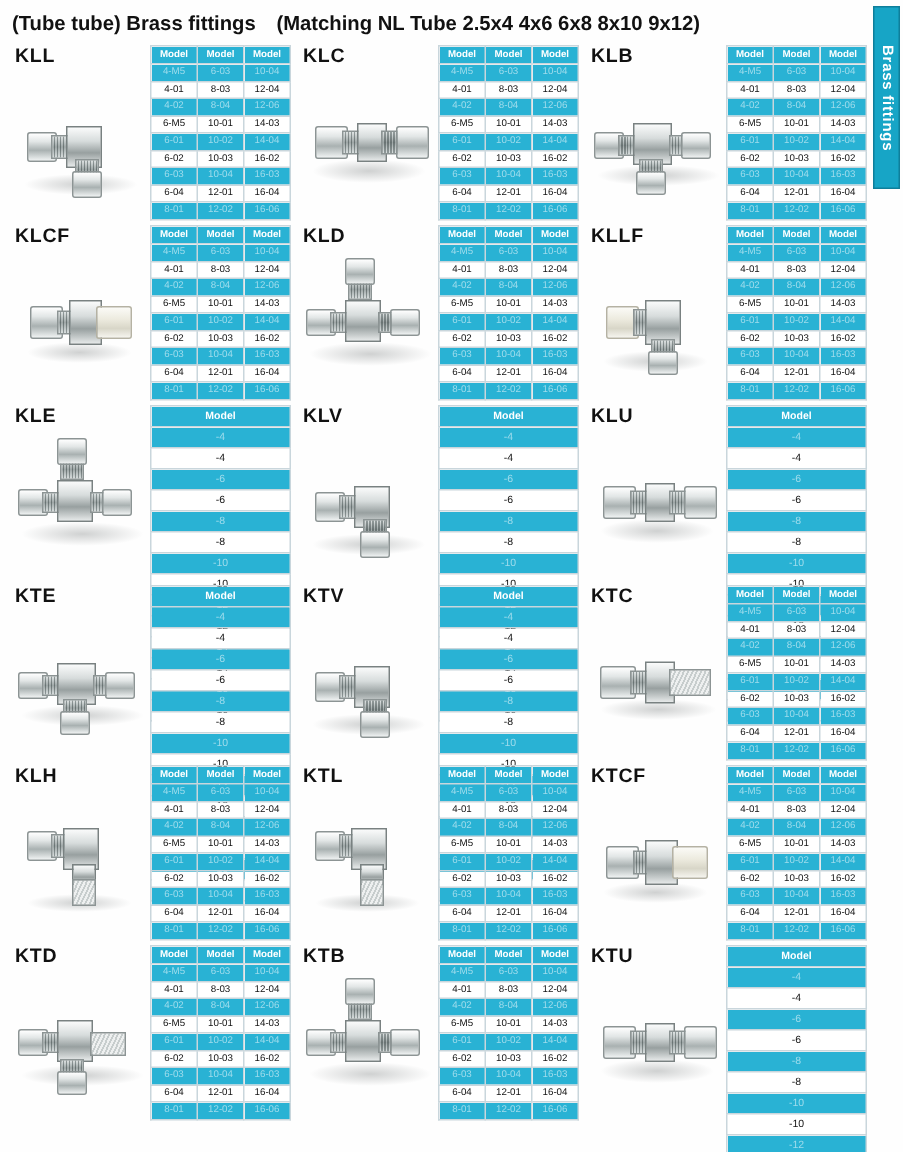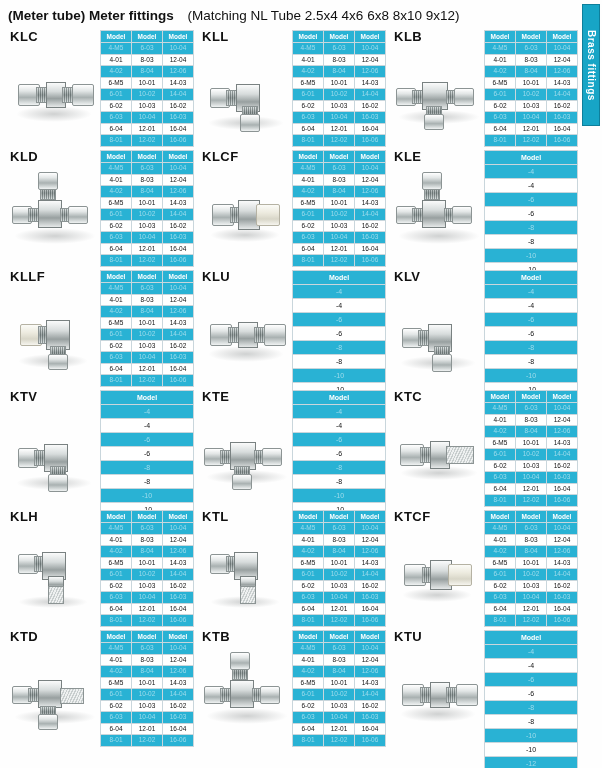--- a/index.html
+++ b/index.html
@@ -19,21 +19,21 @@
   }
   .header{
     font-size:13.5px;
     font-weight:bold;
     letter-spacing:0px;
     white-space:nowrap;
     padding-left:2px;
     padding-top:4px;
     padding-bottom:3px;
   }
-  .header .sub{font-weight:normal;}
+  .header .sub{font-weight:bold;}
   
   .side-tab{
     position:absolute;
     right:2px;top:4px;
     width:16px;height:120px;
     background:#17a5c6;
     color:#fff;
     font-size:10px;
     font-weight:bold;
     display:flex;align-items:center;justify-content:center;
@@ -146,110 +146,110 @@
     position:absolute;
     background:radial-gradient(ellipse at center,rgba(120,125,125,0.35) 0%,rgba(255,255,255,0) 70%);
   }
 </style>
 </head>
 <body>
 
 <div class="page">
 
   <div class="header">
-    <span>(Meter tube) Meter fittings</span>
+    <span>(Tube tube) Brass fittings</span>
     <span class="sub" style="padding-left:10px;">(Matching NL Tube  2.5x4  4x6  6x8  8x10  9x12)</span>
   </div>
 
   <div class="side-tab">
     <span>Brass fittings</span>
   </div>
 
   <div class="grid" id="grid">
       <div class="cell">
+        <div class="cell-title">KLL</div>
+        <div class="cell-body">
+          <div class="pic">
+            <div class="shadow" style="left:8px;top:72px;width:76px;height:14px;"></div>
+            <div class="fit cap" style="left:10px;top:44px;width:18px;height:18px;"></div>
+            <div class="fit knurl" style="left:26px;top:46px;width:12px;height:14px;"></div>
+            <div class="fit hex" style="left:36px;top:40px;width:22px;height:26px;"></div>
+            <div class="fit knurl" style="left:42px;top:62px;width:14px;height:12px;"></div>
+            <div class="fit cap" style="left:40px;top:70px;width:18px;height:16px;"></div>
+          </div>
+          <div style="flex: 1 1 0%; display: flex; justify-content: flex-end;">
+            <table class="tbl triple">
+              <thead>
+                <tr>
+                  <th>Model</th>
+                  <th>Model</th>
+                  <th>Model</th>
+                </tr>
+              </thead>
+              <tbody>
+                <tr class="band">
+                  <td>4-M5</td>
+                  <td>6-03</td>
+                  <td>10-04</td>
+                </tr>
+                <tr class="white">
+                  <td>4-01</td>
+                  <td>8-03</td>
+                  <td>12-04</td>
+                </tr>
+                <tr class="band">
+                  <td>4-02</td>
+                  <td>8-04</td>
+                  <td>12-06</td>
+                </tr>
+                <tr class="white">
+                  <td>6-M5</td>
+                  <td>10-01</td>
+                  <td>14-03</td>
+                </tr>
+                <tr class="band">
+                  <td>6-01</td>
+                  <td>10-02</td>
+                  <td>14-04</td>
+                </tr>
+                <tr class="white">
+                  <td>6-02</td>
+                  <td>10-03</td>
+                  <td>16-02</td>
+                </tr>
+                <tr class="band">
+                  <td>6-03</td>
+                  <td>10-04</td>
+                  <td>16-03</td>
+                </tr>
+                <tr class="white">
+                  <td>6-04</td>
+                  <td>12-01</td>
+                  <td>16-04</td>
+                </tr>
+                <tr class="band">
+                  <td>8-01</td>
+                  <td>12-02</td>
+                  <td>16-06</td>
+                </tr>
+              </tbody>
+            </table>
+          </div>
+        </div>
+      </div>
+      <div class="cell">
         <div class="cell-title">KLC</div>
         <div class="cell-body">
           <div class="pic">
             <div class="shadow" style="left:8px;top:62px;width:76px;height:16px;"></div>
             <div class="fit cap" style="left:10px;top:40px;width:20px;height:20px;"></div>
             <div class="fit knurl" style="left:28px;top:43px;width:12px;height:14px;"></div>
             <div class="fit hex" style="left:38px;top:38px;width:18px;height:24px;"></div>
             <div class="fit knurl" style="left:54px;top:43px;width:12px;height:14px;"></div>
             <div class="fit cap" style="left:64px;top:40px;width:20px;height:20px;"></div>
-          </div>
-          <div style="flex: 1 1 0%; display: flex; justify-content: flex-end;">
-            <table class="tbl triple">
-              <thead>
-                <tr>
-                  <th>Model</th>
-                  <th>Model</th>
-                  <th>Model</th>
-                </tr>
-              </thead>
-              <tbody>
-                <tr class="band">
-                  <td>4-M5</td>
-                  <td>6-03</td>
-                  <td>10-04</td>
-                </tr>
-                <tr class="white">
-                  <td>4-01</td>
-                  <td>8-03</td>
-                  <td>12-04</td>
-                </tr>
-                <tr class="band">
-                  <td>4-02</td>
-                  <td>8-04</td>
-                  <td>12-06</td>
-                </tr>
-                <tr class="white">
-                  <td>6-M5</td>
-                  <td>10-01</td>
-                  <td>14-03</td>
-                </tr>
-                <tr class="band">
-                  <td>6-01</td>
-                  <td>10-02</td>
-                  <td>14-04</td>
-                </tr>
-                <tr class="white">
-                  <td>6-02</td>
-                  <td>10-03</td>
-                  <td>16-02</td>
-                </tr>
-                <tr class="band">
-                  <td>6-03</td>
-                  <td>10-04</td>
-                  <td>16-03</td>
-                </tr>
-                <tr class="white">
-                  <td>6-04</td>
-                  <td>12-01</td>
-                  <td>16-04</td>
-                </tr>
-                <tr class="band">
-                  <td>8-01</td>
-                  <td>12-02</td>
-                  <td>16-06</td>
-                </tr>
-              </tbody>
-            </table>
-          </div>
-        </div>
-      </div>
-      <div class="cell">
-        <div class="cell-title">KLL</div>
-        <div class="cell-body">
-          <div class="pic">
-            <div class="shadow" style="left:8px;top:72px;width:76px;height:14px;"></div>
-            <div class="fit cap" style="left:10px;top:44px;width:18px;height:18px;"></div>
-            <div class="fit knurl" style="left:26px;top:46px;width:12px;height:14px;"></div>
-            <div class="fit hex" style="left:36px;top:40px;width:22px;height:26px;"></div>
-            <div class="fit knurl" style="left:42px;top:62px;width:14px;height:12px;"></div>
-            <div class="fit cap" style="left:40px;top:70px;width:18px;height:16px;"></div>
           </div>
           <div style="flex: 1 1 0%; display: flex; justify-content: flex-end;">
             <table class="tbl triple">
               <thead>
                 <tr>
                   <th>Model</th>
                   <th>Model</th>
                   <th>Model</th>
                 </tr>
               </thead>
@@ -371,20 +371,90 @@
                   <td>8-01</td>
                   <td>12-02</td>
                   <td>16-06</td>
                 </tr>
               </tbody>
             </table>
           </div>
         </div>
       </div>
       <div class="cell">
+        <div class="cell-title">KLCF</div>
+        <div class="cell-body">
+          <div class="pic">
+            <div class="shadow" style="left:10px;top:64px;width:70px;height:14px;"></div>
+            <div class="fit cap" style="left:12px;top:40px;width:20px;height:20px;"></div>
+            <div class="fit knurl" style="left:30px;top:43px;width:10px;height:14px;"></div>
+            <div class="fit hex" style="left:38px;top:36px;width:20px;height:28px;"></div>
+            <div class="fit nutplastic" style="left:56px;top:40px;width:22px;height:20px;"></div>
+          </div>
+          <div style="flex: 1 1 0%; display: flex; justify-content: flex-end;">
+            <table class="tbl triple">
+              <thead>
+                <tr>
+                  <th>Model</th>
+                  <th>Model</th>
+                  <th>Model</th>
+                </tr>
+              </thead>
+              <tbody>
+                <tr class="band">
+                  <td>4-M5</td>
+                  <td>6-03</td>
+                  <td>10-04</td>
+                </tr>
+                <tr class="white">
+                  <td>4-01</td>
+                  <td>8-03</td>
+                  <td>12-04</td>
+                </tr>
+                <tr class="band">
+                  <td>4-02</td>
+                  <td>8-04</td>
+                  <td>12-06</td>
+                </tr>
+                <tr class="white">
+                  <td>6-M5</td>
+                  <td>10-01</td>
+                  <td>14-03</td>
+                </tr>
+                <tr class="band">
+                  <td>6-01</td>
+                  <td>10-02</td>
+                  <td>14-04</td>
+                </tr>
+                <tr class="white">
+                  <td>6-02</td>
+                  <td>10-03</td>
+                  <td>16-02</td>
+                </tr>
+                <tr class="band">
+                  <td>6-03</td>
+                  <td>10-04</td>
+                  <td>16-03</td>
+                </tr>
+                <tr class="white">
+                  <td>6-04</td>
+                  <td>12-01</td>
+                  <td>16-04</td>
+                </tr>
+                <tr class="band">
+                  <td>8-01</td>
+                  <td>12-02</td>
+                  <td>16-06</td>
+                </tr>
+              </tbody>
+            </table>
+          </div>
+        </div>
+      </div>
+      <div class="cell">
         <div class="cell-title">KLD</div>
         <div class="cell-body">
           <div class="pic">
             <div class="shadow" style="left:6px;top:64px;width:82px;height:16px;"></div>
             <div class="fit cap" style="left:4px;top:42px;width:18px;height:16px;"></div>
             <div class="fit knurl" style="left:20px;top:44px;width:10px;height:12px;"></div>
             <div class="fit hex" style="left:30px;top:36px;width:22px;height:26px;"></div>
             <div class="fit knurl" style="left:52px;top:44px;width:10px;height:12px;"></div>
             <div class="fit cap" style="left:60px;top:42px;width:18px;height:16px;"></div>
             <div class="fit knurl" style="left:32px;top:22px;width:14px;height:12px;"></div>
@@ -444,28 +514,29 @@
                   <td>8-01</td>
                   <td>12-02</td>
                   <td>16-06</td>
                 </tr>
               </tbody>
             </table>
           </div>
         </div>
       </div>
       <div class="cell">
-        <div class="cell-title">KLCF</div>
-        <div class="cell-body">
-          <div class="pic">
-            <div class="shadow" style="left:10px;top:64px;width:70px;height:14px;"></div>
-            <div class="fit cap" style="left:12px;top:40px;width:20px;height:20px;"></div>
-            <div class="fit knurl" style="left:30px;top:43px;width:10px;height:14px;"></div>
-            <div class="fit hex" style="left:38px;top:36px;width:20px;height:28px;"></div>
-            <div class="fit nutplastic" style="left:56px;top:40px;width:22px;height:20px;"></div>
+        <div class="cell-title">KLLF</div>
+        <div class="cell-body">
+          <div class="pic">
+            <div class="shadow" style="left:10px;top:70px;width:70px;height:14px;"></div>
+            <div class="fit nutplastic" style="left:12px;top:40px;width:20px;height:20px;"></div>
+            <div class="fit knurl" style="left:30px;top:42px;width:10px;height:16px;"></div>
+            <div class="fit hex" style="left:38px;top:36px;width:22px;height:28px;"></div>
+            <div class="fit knurl" style="left:42px;top:62px;width:14px;height:12px;"></div>
+            <div class="fit cap" style="left:40px;top:70px;width:18px;height:14px;"></div>
           </div>
           <div style="flex: 1 1 0%; display: flex; justify-content: flex-end;">
             <table class="tbl triple">
               <thead>
                 <tr>
                   <th>Model</th>
                   <th>Model</th>
                   <th>Model</th>
                 </tr>
               </thead>
@@ -582,232 +653,95 @@
                 </tr>
                 <tr class="white">
                   <td>-16</td>
                 </tr>
               </tbody>
             </table>
           </div>
         </div>
       </div>
       <div class="cell">
-        <div class="cell-title">KLLF</div>
-        <div class="cell-body">
-          <div class="pic">
-            <div class="shadow" style="left:10px;top:70px;width:70px;height:14px;"></div>
-            <div class="fit nutplastic" style="left:12px;top:40px;width:20px;height:20px;"></div>
-            <div class="fit knurl" style="left:30px;top:42px;width:10px;height:16px;"></div>
-            <div class="fit hex" style="left:38px;top:36px;width:22px;height:28px;"></div>
+        <div class="cell-title">KLV</div>
+        <div class="cell-body">
+          <div class="pic">
+            <div class="shadow" style="left:8px;top:72px;width:76px;height:14px;"></div>
+            <div class="fit cap" style="left:10px;top:44px;width:18px;height:18px;"></div>
+            <div class="fit knurl" style="left:26px;top:46px;width:12px;height:14px;"></div>
+            <div class="fit hex" style="left:36px;top:40px;width:22px;height:26px;"></div>
             <div class="fit knurl" style="left:42px;top:62px;width:14px;height:12px;"></div>
-            <div class="fit cap" style="left:40px;top:70px;width:18px;height:14px;"></div>
-          </div>
-          <div style="flex: 1 1 0%; display: flex; justify-content: flex-end;">
-            <table class="tbl triple">
-              <thead>
-                <tr>
-                  <th>Model</th>
-                  <th>Model</th>
-                  <th>Model</th>
-                </tr>
-              </thead>
-              <tbody>
-                <tr class="band">
-                  <td>4-M5</td>
-                  <td>6-03</td>
-                  <td>10-04</td>
-                </tr>
-                <tr class="white">
-                  <td>4-01</td>
-                  <td>8-03</td>
-                  <td>12-04</td>
-                </tr>
-                <tr class="band">
-                  <td>4-02</td>
-                  <td>8-04</td>
-                  <td>12-06</td>
-                </tr>
-                <tr class="white">
-                  <td>6-M5</td>
-                  <td>10-01</td>
-                  <td>14-03</td>
-                </tr>
-                <tr class="band">
-                  <td>6-01</td>
-                  <td>10-02</td>
-                  <td>14-04</td>
-                </tr>
-                <tr class="white">
-                  <td>6-02</td>
-                  <td>10-03</td>
-                  <td>16-02</td>
-                </tr>
-                <tr class="band">
-                  <td>6-03</td>
-                  <td>10-04</td>
-                  <td>16-03</td>
-                </tr>
-                <tr class="white">
-                  <td>6-04</td>
-                  <td>12-01</td>
-                  <td>16-04</td>
-                </tr>
-                <tr class="band">
-                  <td>8-01</td>
-                  <td>12-02</td>
-                  <td>16-06</td>
+            <div class="fit cap" style="left:40px;top:70px;width:18px;height:16px;"></div>
+          </div>
+          <div style="flex: 1 1 0%; display: flex; justify-content: flex-end;">
+            <table class="tbl single">
+              <thead>
+                <tr>
+                  <th>Model</th>
+                </tr>
+              </thead>
+              <tbody>
+                <tr class="band">
+                  <td>-4</td>
+                </tr>
+                <tr class="white">
+                  <td>-4</td>
+                </tr>
+                <tr class="band">
+                  <td>-6</td>
+                </tr>
+                <tr class="white">
+                  <td>-6</td>
+                </tr>
+                <tr class="band">
+                  <td>-8</td>
+                </tr>
+                <tr class="white">
+                  <td>-8</td>
+                </tr>
+                <tr class="band">
+                  <td>-10</td>
+                </tr>
+                <tr class="white">
+                  <td>-10</td>
+                </tr>
+                <tr class="band">
+                  <td>-12</td>
+                </tr>
+                <tr class="white">
+                  <td>-12</td>
+                </tr>
+                <tr class="band">
+                  <td>-14</td>
+                </tr>
+                <tr class="white">
+                  <td>-14</td>
+                </tr>
+                <tr class="band">
+                  <td>-16</td>
+                </tr>
+                <tr class="white">
+                  <td>-16</td>
                 </tr>
               </tbody>
             </table>
           </div>
         </div>
       </div>
       <div class="cell">
         <div class="cell-title">KLU</div>
         <div class="cell-body">
           <div class="pic">
             <div class="shadow" style="left:8px;top:62px;width:76px;height:16px;"></div>
             <div class="fit cap" style="left:10px;top:40px;width:20px;height:20px;"></div>
             <div class="fit knurl" style="left:28px;top:43px;width:12px;height:14px;"></div>
             <div class="fit hex" style="left:38px;top:38px;width:18px;height:24px;"></div>
             <div class="fit knurl" style="left:54px;top:43px;width:12px;height:14px;"></div>
             <div class="fit cap" style="left:64px;top:40px;width:20px;height:20px;"></div>
-          </div>
-          <div style="flex: 1 1 0%; display: flex; justify-content: flex-end;">
-            <table class="tbl single">
-              <thead>
-                <tr>
-                  <th>Model</th>
-                </tr>
-              </thead>
-              <tbody>
-                <tr class="band">
-                  <td>-4</td>
-                </tr>
-                <tr class="white">
-                  <td>-4</td>
-                </tr>
-                <tr class="band">
-                  <td>-6</td>
-                </tr>
-                <tr class="white">
-                  <td>-6</td>
-                </tr>
-                <tr class="band">
-                  <td>-8</td>
-                </tr>
-                <tr class="white">
-                  <td>-8</td>
-                </tr>
-                <tr class="band">
-                  <td>-10</td>
-                </tr>
-                <tr class="white">
-                  <td>-10</td>
-                </tr>
-                <tr class="band">
-                  <td>-12</td>
-                </tr>
-                <tr class="white">
-                  <td>-12</td>
-                </tr>
-                <tr class="band">
-                  <td>-14</td>
-                </tr>
-                <tr class="white">
-                  <td>-14</td>
-                </tr>
-                <tr class="band">
-                  <td>-16</td>
-                </tr>
-                <tr class="white">
-                  <td>-16</td>
-                </tr>
-              </tbody>
-            </table>
-          </div>
-        </div>
-      </div>
-      <div class="cell">
-        <div class="cell-title">KLV</div>
-        <div class="cell-body">
-          <div class="pic">
-            <div class="shadow" style="left:8px;top:72px;width:76px;height:14px;"></div>
-            <div class="fit cap" style="left:10px;top:44px;width:18px;height:18px;"></div>
-            <div class="fit knurl" style="left:26px;top:46px;width:12px;height:14px;"></div>
-            <div class="fit hex" style="left:36px;top:40px;width:22px;height:26px;"></div>
-            <div class="fit knurl" style="left:42px;top:62px;width:14px;height:12px;"></div>
-            <div class="fit cap" style="left:40px;top:70px;width:18px;height:16px;"></div>
-          </div>
-          <div style="flex: 1 1 0%; display: flex; justify-content: flex-end;">
-            <table class="tbl single">
-              <thead>
-                <tr>
-                  <th>Model</th>
-                </tr>
-              </thead>
-              <tbody>
-                <tr class="band">
-                  <td>-4</td>
-                </tr>
-                <tr class="white">
-                  <td>-4</td>
-                </tr>
-                <tr class="band">
-                  <td>-6</td>
-                </tr>
-                <tr class="white">
-                  <td>-6</td>
-                </tr>
-                <tr class="band">
-                  <td>-8</td>
-                </tr>
-                <tr class="white">
-                  <td>-8</td>
-                </tr>
-                <tr class="band">
-                  <td>-10</td>
-                </tr>
-                <tr class="white">
-                  <td>-10</td>
-                </tr>
-                <tr class="band">
-                  <td>-12</td>
-                </tr>
-                <tr class="white">
-                  <td>-12</td>
-                </tr>
-                <tr class="band">
-                  <td>-14</td>
-                </tr>
-                <tr class="white">
-                  <td>-14</td>
-                </tr>
-                <tr class="band">
-                  <td>-16</td>
-                </tr>
-                <tr class="white">
-                  <td>-16</td>
-                </tr>
-              </tbody>
-            </table>
-          </div>
-        </div>
-      </div>
-      <div class="cell">
-        <div class="cell-title">KTV</div>
-        <div class="cell-body">
-          <div class="pic">
-            <div class="shadow" style="left:8px;top:72px;width:76px;height:14px;"></div>
-            <div class="fit cap" style="left:10px;top:44px;width:18px;height:18px;"></div>
-            <div class="fit knurl" style="left:26px;top:46px;width:12px;height:14px;"></div>
-            <div class="fit hex" style="left:36px;top:40px;width:22px;height:26px;"></div>
-            <div class="fit knurl" style="left:42px;top:62px;width:14px;height:12px;"></div>
-            <div class="fit cap" style="left:40px;top:70px;width:18px;height:16px;"></div>
           </div>
           <div style="flex: 1 1 0%; display: flex; justify-content: flex-end;">
             <table class="tbl single">
               <thead>
                 <tr>
                   <th>Model</th>
                 </tr>
               </thead>
               <tbody>
                 <tr class="band">
@@ -919,20 +853,86 @@
                 </tr>
                 <tr class="white">
                   <td>-16</td>
                 </tr>
               </tbody>
             </table>
           </div>
         </div>
       </div>
       <div class="cell">
+        <div class="cell-title">KTV</div>
+        <div class="cell-body">
+          <div class="pic">
+            <div class="shadow" style="left:8px;top:72px;width:76px;height:14px;"></div>
+            <div class="fit cap" style="left:10px;top:44px;width:18px;height:18px;"></div>
+            <div class="fit knurl" style="left:26px;top:46px;width:12px;height:14px;"></div>
+            <div class="fit hex" style="left:36px;top:40px;width:22px;height:26px;"></div>
+            <div class="fit knurl" style="left:42px;top:62px;width:14px;height:12px;"></div>
+            <div class="fit cap" style="left:40px;top:70px;width:18px;height:16px;"></div>
+          </div>
+          <div style="flex: 1 1 0%; display: flex; justify-content: flex-end;">
+            <table class="tbl single">
+              <thead>
+                <tr>
+                  <th>Model</th>
+                </tr>
+              </thead>
+              <tbody>
+                <tr class="band">
+                  <td>-4</td>
+                </tr>
+                <tr class="white">
+                  <td>-4</td>
+                </tr>
+                <tr class="band">
+                  <td>-6</td>
+                </tr>
+                <tr class="white">
+                  <td>-6</td>
+                </tr>
+                <tr class="band">
+                  <td>-8</td>
+                </tr>
+                <tr class="white">
+                  <td>-8</td>
+                </tr>
+                <tr class="band">
+                  <td>-10</td>
+                </tr>
+                <tr class="white">
+                  <td>-10</td>
+                </tr>
+                <tr class="band">
+                  <td>-12</td>
+                </tr>
+                <tr class="white">
+                  <td>-12</td>
+                </tr>
+                <tr class="band">
+                  <td>-14</td>
+                </tr>
+                <tr class="white">
+                  <td>-14</td>
+                </tr>
+                <tr class="band">
+                  <td>-16</td>
+                </tr>
+                <tr class="white">
+                  <td>-16</td>
+                </tr>
+              </tbody>
+            </table>
+          </div>
+        </div>
+      </div>
+      <div class="cell">
         <div class="cell-title">KTC</div>
         <div class="cell-body">
           <div class="pic">
             <div class="shadow" style="left:8px;top:62px;width:78px;height:14px;"></div>
             <div class="fit cap" style="left:8px;top:40px;width:22px;height:20px;"></div>
             <div class="fit knurl" style="left:28px;top:43px;width:12px;height:14px;"></div>
             <div class="fit hex" style="left:38px;top:37px;width:18px;height:26px;"></div>
             <div class="fit thread" style="left:54px;top:42px;width:26px;height:16px;"></div>
           </div>
           <div style="flex: 1 1 0%; display: flex; justify-content: flex-end;">

